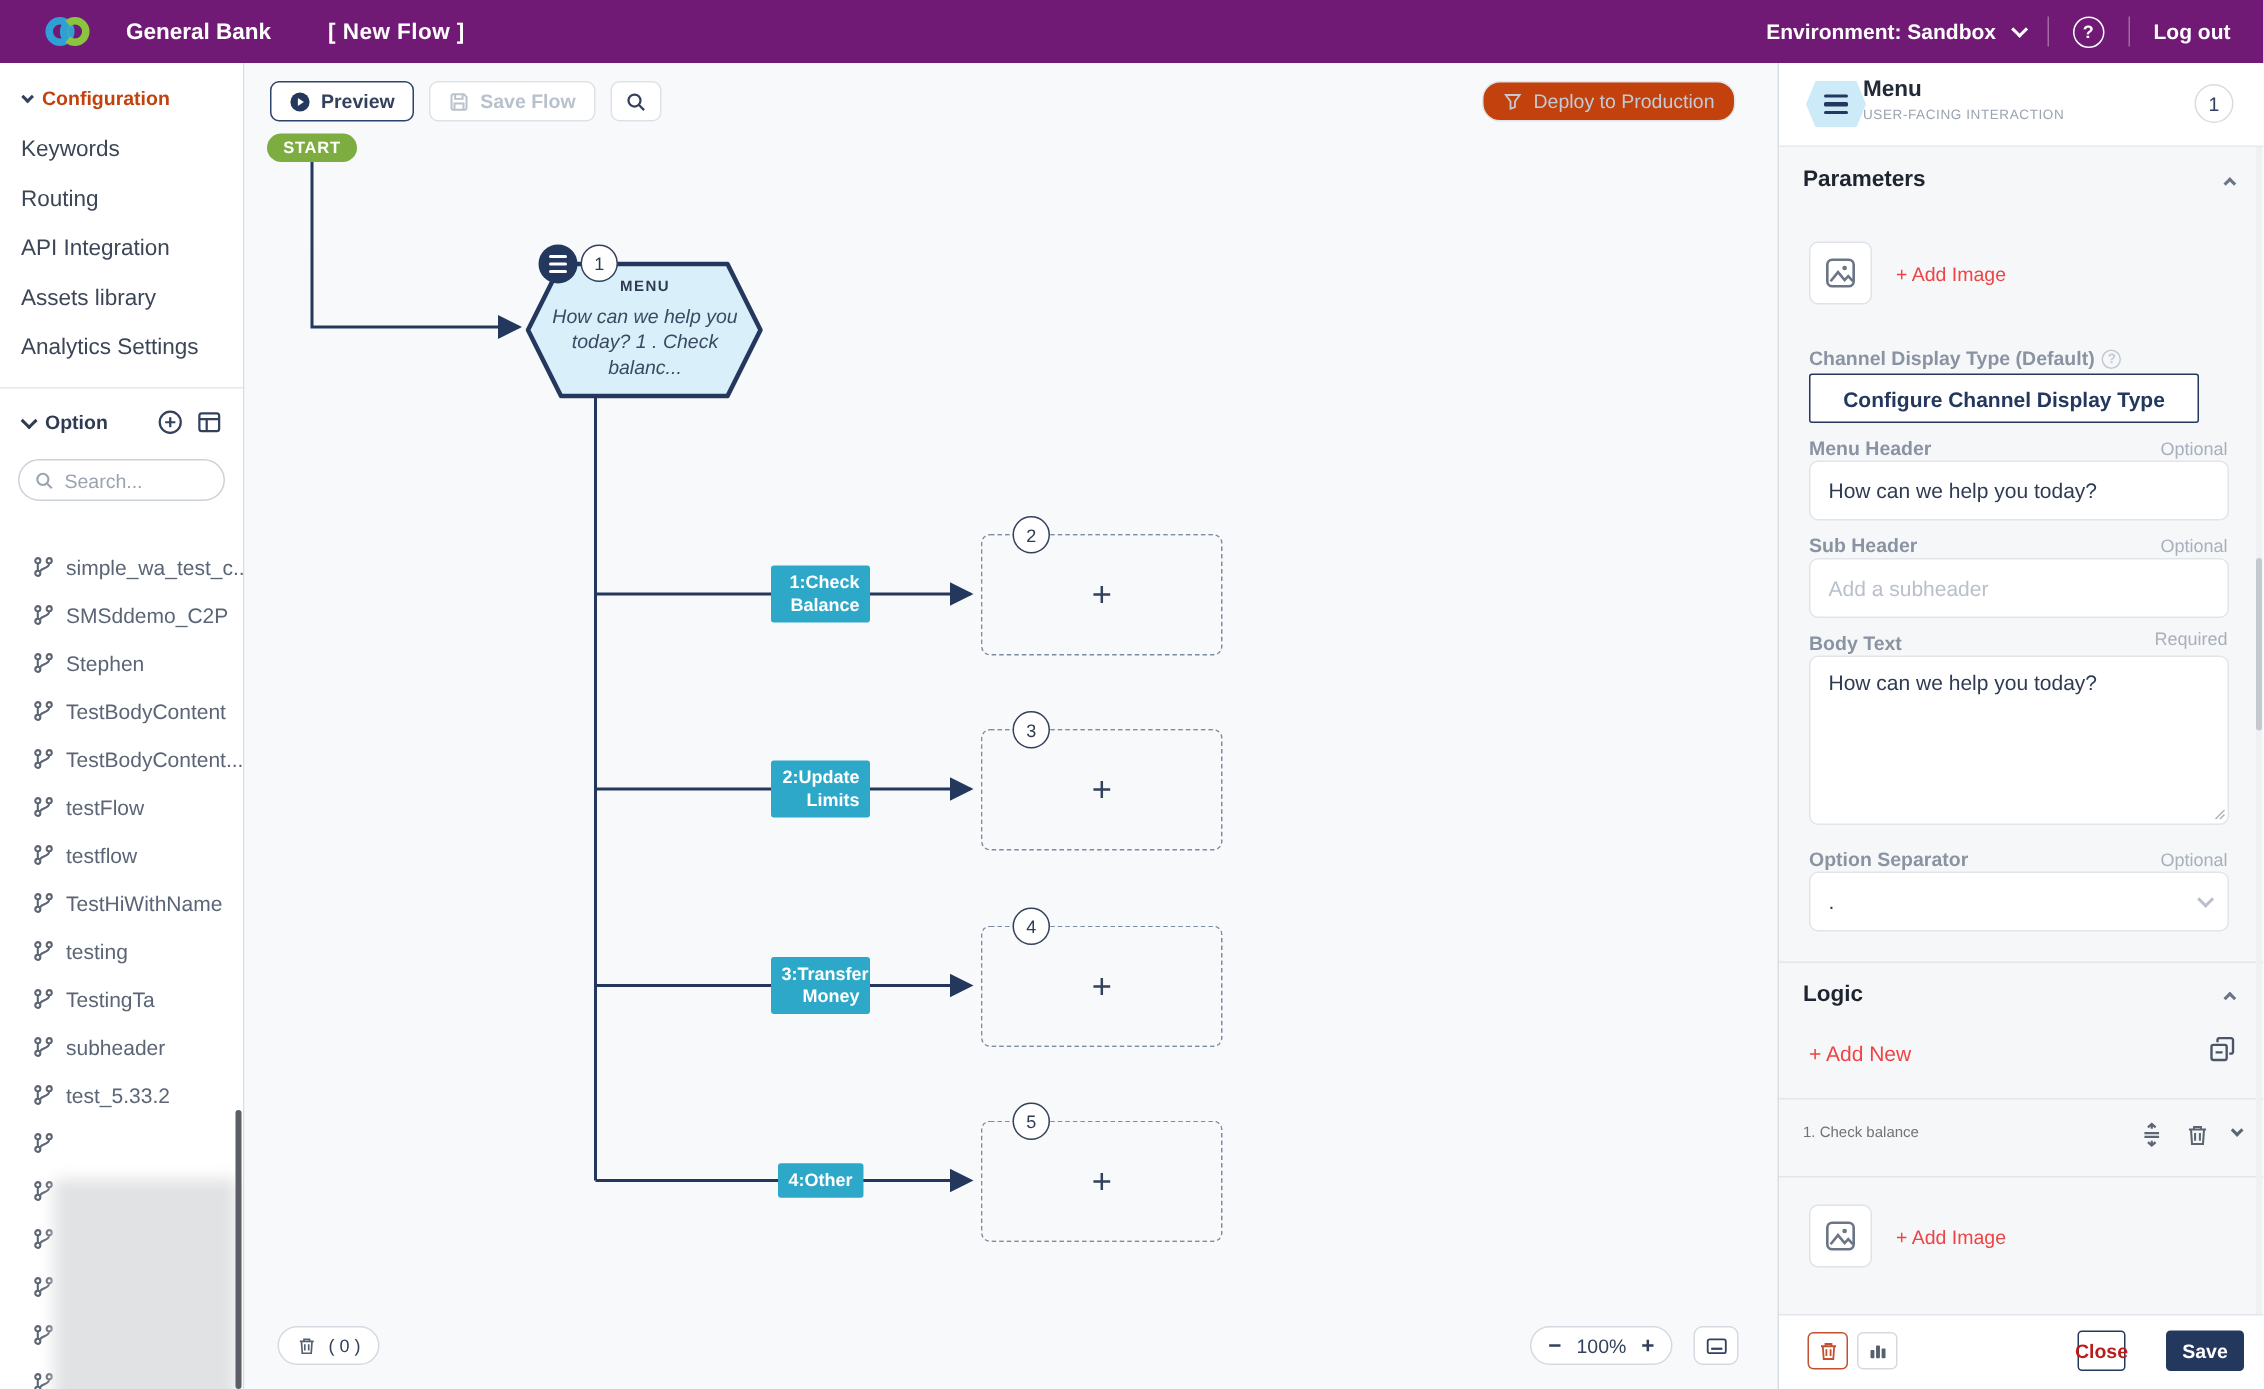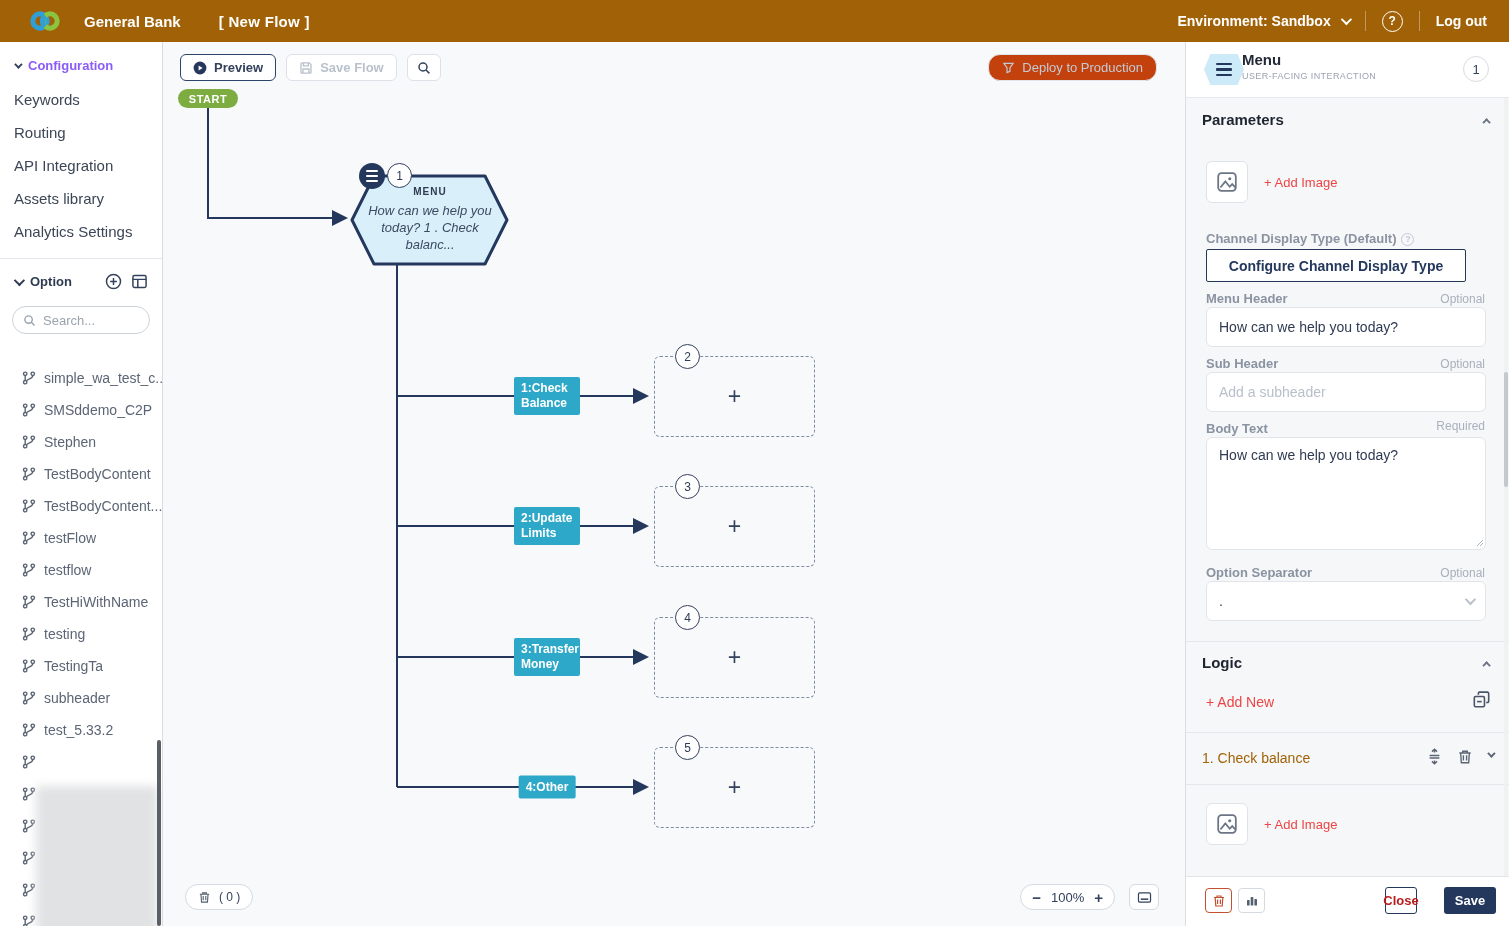--- a/index.html
+++ b/index.html
@@ -1,38 +1,38 @@
 <!DOCTYPE html>
 <html><head>
 <meta charset="utf-8">
 <style>
   * { margin:0; padding:0; box-sizing:border-box; }
   html,body { width:1509px; height:926px; overflow:hidden; }
   body { font-family:"Liberation Sans", sans-serif; background:#fff; color:#33415c; }
   .app { width:1509px; height:926px; position:relative; }
 
   
-  .topbar { position:absolute; top:0; left:0; width:1509px; height:42px; background:#a16207; display:flex; align-items:center; padding:0 22px 0 30px; }
+  .topbar { position:absolute; top:0; left:0; width:1509px; height:42px; background:#701a75; display:flex; align-items:center; padding:0 22px 0 30px; }
   .topbar .brand { color:#fff; font-weight:bold; font-size:15px; margin-left:24px; }
   .topbar .flowtitle { color:#fff; font-weight:bold; font-size:15px; margin-left:38px; letter-spacing:.3px; }
   .topbar .right { margin-left:auto; display:flex; align-items:center; gap:16px; }
   .topbar .env { color:#fff; font-weight:bold; font-size:14px; display:flex; align-items:center; gap:10px; cursor:pointer; }
   .vdiv { width:1px; height:20px; background:rgba(255,255,255,.35); }
   .help-circle { width:21px; height:21px; border:1.5px solid #fff; border-radius:50%; color:#fff; font-size:12px; font-weight:bold; display:flex; align-items:center; justify-content:center; cursor:pointer; }
   .logout { color:#fff; font-weight:bold; font-size:14px; cursor:pointer; }
   .chev { display:inline-block; width:8px; height:8px; border-right:2px solid currentColor; border-bottom:2px solid currentColor; transform:rotate(45deg) translateY(-2px); }
   .chev.up { transform:rotate(-135deg) translateY(-2px); }
   .chev.white { color:#fff; }
   .chev.sm { width:6px; height:6px; }
 
   .bodyrow { position:absolute; top:42px; left:0; width:1509px; height:884px; display:flex; }
 
   
   .sidebar { width:163px; height:884px; background:#fff; border-right:1px solid #d8dce1; position:relative; overflow:hidden; }
-  .side-sec-head { display:flex; align-items:center; gap:8px; padding:16px 14px 10px 14px; font-size:13px; font-weight:bold; color:#8b5cf6; }
+  .side-sec-head { display:flex; align-items:center; gap:8px; padding:16px 14px 10px 14px; font-size:13px; font-weight:bold; color:#c2410c; }
   .side-sec-head .chev { color:#33415c; width:6px; height:6px; }
   .side-item { font-size:15px; color:#3c4656; padding:8px 14px; cursor:pointer; }
   .side-div { height:1px; background:#e4e7eb; margin-top:10px; }
   .flows-head { display:flex; align-items:center; gap:8px; padding:14px 14px 10px 14px; font-size:13px; font-weight:bold; color:#2e3b52; }
   .flows-head .icons { margin-left:auto; display:flex; gap:9px; }
   .search-pill { margin:6px 12px 14px 12px; height:28px; border:1px solid #ccd2da; border-radius:14px; display:flex; align-items:center; gap:7px; padding:0 10px; background:#fff; }
   .search-pill span { color:#9aa3af; font-size:13px; }
   .flow-list { padding:14px 0 0 22px; }
   .flow-item { display:flex; align-items:center; gap:8px; height:32px; color:#5b6575; font-size:14px; cursor:pointer; white-space:nowrap; }
   .flow-item svg { flex:0 0 auto; }
@@ -48,21 +48,21 @@
   .btn-saveflow { border:1px solid #dde2e9; color:#b9c1cc; padding:5px 12px; font-weight:bold; }
   .btn-search { border:1px solid #dde2e9; padding:5px 9px; }
   .btn-deploy { position:absolute; right:28px; top:12px; border:1px solid #e0e4eb; color:#c3cad5; padding:5px 13px; border-radius:12px; background:#c2410c; display:inline-flex; align-items:center; gap:7px; font-size:13px; cursor:default; }
   .start-pill { position:absolute; left:15px; top:47px; width:60px; height:19px; background:#7dad41; border-radius:10px; color:#fff; font-size:11px; font-weight:bold; letter-spacing:.5px; display:flex; align-items:center; justify-content:center; }
   .menu-node-text { position:absolute; left:196px; top:144px; width:142px; text-align:center; }
   .menu-node-text .ntype { font-size:10px; font-weight:bold; letter-spacing:1px; color:#2e3b52; margin-bottom:5px; }
   .menu-node-text .nbody { font-size:13px; color:#3b4a63; line-height:17px;font-style:italic; }
   .badge-circ { position:absolute; width:25px; height:25px; border-radius:50%; background:#fff; border:1.4px solid #33415c; display:flex; align-items:center; justify-content:center; font-size:12px; color:#2e3b52; }
   .menu-burger { position:absolute; left:196px; top:121px; width:26px; height:26px; border-radius:50%; background:#24385e; display:flex; flex-direction:column; align-items:center; justify-content:center; gap:3px; }
   .menu-burger i { display:block; width:12px; height:2px; background:#fff; border-radius:1px; }
-  .branch-label { position:absolute; left:384px; transform:translate(-50%,-50%); background:#2ea8c8; color:#fff; font-size:12px; font-weight:bold; text-align:left; padding:4px 7px; border-radius:2px; max-width:66px; line-height:15px; }
+  .branch-label { position:absolute; left:384px; transform:translate(-50%,-50%); background:#2ea8c8; color:#fff; font-size:12px; font-weight:bold; text-align:right; padding:4px 7px; border-radius:2px; max-width:66px; line-height:15px; }
   .dashed-box { position:absolute; left:491px; width:161px; height:81px; border:1.6px dashed #7d8ba3; border-radius:6px; display:flex; align-items:center; justify-content:center; cursor:pointer; }
   .dashed-box .plus { font-size:23px; color:#33415c; font-weight:normal; }
   .dashed-box .badge-circ { left:20px; top:-13px; }
   .canvas-foot-left { position:absolute; left:22px; bottom:16px; }
   .pill-btn { display:inline-flex; align-items:center; gap:8px; background:#fff; border:1px solid #d5dae2; border-radius:13px; height:26px; padding:0 12px; font-size:12px; color:#33415c; cursor:pointer; }
   .canvas-foot-right { position:absolute; right:26px; bottom:16px; display:flex; gap:14px; align-items:center; }
   .zoom-pill { display:flex; align-items:center; gap:10px; background:#fff; border:1px solid #d5dae2; border-radius:13px; height:26px; padding:0 11px; font-size:13px; color:#33415c; }
   .zoom-pill .zbtn { cursor:pointer; font-size:15px; color:#33415c; font-weight:bold; line-height:1; }
   .mini-btn { background:#fff; border:1px solid #d5dae2; border-radius:6px; height:26px; width:30px; display:flex; align-items:center; justify-content:center; cursor:pointer; }
 
@@ -80,21 +80,21 @@
   .addlink { position:absolute; font-size:13px; font-weight:normal; color:#ef4444; cursor:pointer; }
   .flabel { position:absolute; left:20px; font-size:13px; font-weight:bold; color:#8a93a1; }
   .ftag { position:absolute; right:24px; font-size:12px; color:#a8b0bc; }
   .finput { position:absolute; left:20px; width:280px; height:40px; background:#fff; border:1px solid #e1e5ea; border-radius:6px; font-size:14px; color:#2e3b52; padding:0 12px; font-family:"Liberation Sans",sans-serif; }
   .finput::placeholder { color:#b9c0ca; }
   .ftextarea { position:absolute; left:20px; width:280px; height:113px; background:#fff; border:1px solid #e1e5ea; border-radius:6px; font-size:14px; color:#2e3b52; padding:9px 12px; resize:none; font-family:"Liberation Sans",sans-serif; }
   .cfg-btn { position:absolute; left:20px; width:260px; height:33px; background:#fff; border:1px solid #24385e; border-radius:2px; font-size:14px; font-weight:bold; color:#24385e; display:flex; align-items:center; justify-content:center; cursor:pointer; }
   .fselect { position:absolute; left:20px; width:280px; height:40px; background:#fff; border:1px solid #e1e5ea; border-radius:6px; font-size:14px; color:#2e3b52; display:flex; align-items:center; padding:0 12px; cursor:pointer; }
   .fselect .chev { margin-left:auto; color:#b9c0ca; }
   .pdiv { position:absolute; left:0; width:100%; height:1px; background:#e3e6ea; }
-  .logic-row-label { position:absolute; left:16px; font-size:14px; color:#a16207; }
+  .logic-row-label { position:absolute; left:16px; font-size:10px; color:#737373; }
   .row-icons { position:absolute; right:16px; display:flex; gap:14px; align-items:center; color:#5b6574; }
   .panel-foot { position:absolute; bottom:0; left:0; width:100%; height:50px; background:#fff; border-top:1px solid #e2e5e9; }
   .sq-btn { position:absolute; width:27px; height:25px; border-radius:4px; background:#fff; display:flex; align-items:center; justify-content:center; cursor:pointer; }
   .btn-close { position:absolute; left:199px; top:10px; width:32px; height:27px; border:1px solid #24385e; border-radius:3px; background:#fff; color:#b91c1c; font-size:13px; font-weight:bold; display:flex; align-items:center; justify-content:center; cursor:pointer; }
   .btn-save { position:absolute; left:258px; top:10px; width:52px; height:27px; border-radius:3px; background:#24385e; color:#fff; font-size:13px; font-weight:bold; display:flex; align-items:center; justify-content:center; cursor:pointer; }
   .panel-scroll-track { position:absolute; right:1px; top:56px; width:4px; height:828px; background:#f0f1f3; }
   .panel-scroll-thumb { position:absolute; right:1px; top:330px; width:4px; height:115px; background:#c4c9d0; border-radius:2px; }
   .help-sm { display:inline-flex; width:13px; height:13px; border:1px solid #c3cad4; border-radius:50%; color:#c3cad4; font-size:9px; align-items:center; justify-content:center; margin-left:5px; vertical-align:1px; }
   .resize-corner { position:absolute; }
 </style>

